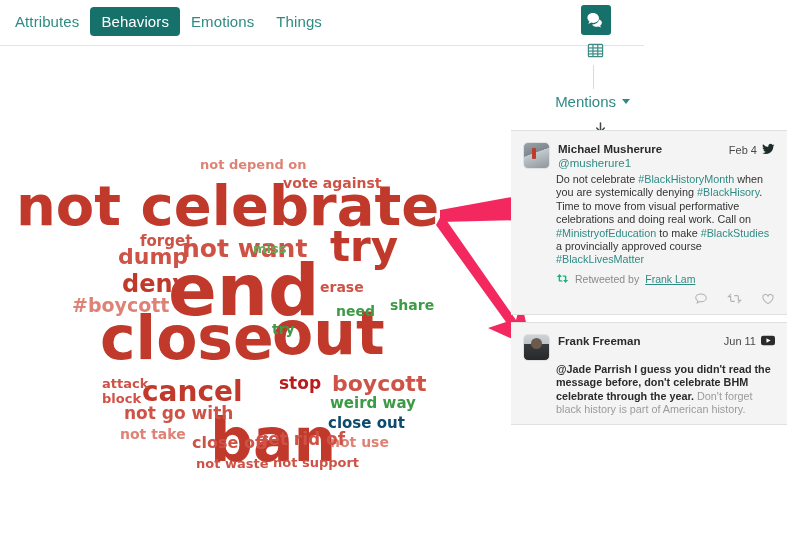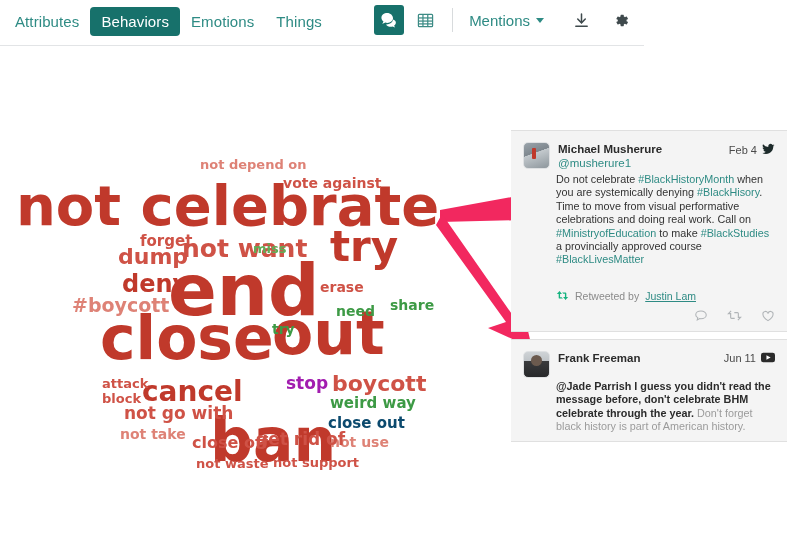--- a/index.html
+++ b/index.html
@@ -16,21 +16,21 @@
     background:#ffffff;
     border-bottom:1px solid #e2e4e6;
     box-sizing:border-box;
   }
   .tabs{position:absolute;left:4px;top:7px;display:flex;align-items:center;}
   .tab{
     font-size:15px;color:#2e8b84;padding:6px 11px;border-radius:4px;
     white-space:nowrap;cursor:pointer;letter-spacing:.1px;
   }
   .tab.active{background:#17716b;color:#ffffff;font-weight:400;}
-  .hdr-right{position:absolute;right:8px;top:5px;display:flex;align-items:center;gap:0px;}
+  .hdr-right{position:absolute;right:8px;top:5px;display:flex;align-items:center;gap:0px;flex-direction:column;}
   .icon-btn{
     width:30px;height:30px;display:flex;align-items:center;justify-content:center;
     border-radius:3px;cursor:pointer;margin-left:6px;color:#3c8b85;
   }
   .icon-btn.active{background:#17716b;color:#fff;}
   .divider-v{width:1px;height:24px;background:#d8dbdd;margin:0 10px 0 12px;}
   .mentions{
     font-size:15px;color:#2e8b84;display:flex;align-items:center;cursor:pointer;
     padding:4px 6px;white-space:nowrap;
   }
@@ -85,21 +85,21 @@
     font-size:11px;color:#4a4a4a;padding-top:1px;
   }
   .tw-body{
     font-size:10.8px;line-height:13.4px;color:#333333;margin-top:3px;
   }
   .tw-body.indent{margin-left:33px;}
   .hash{color:#2e8b84;}
   .muted{color:#9b9b9b;}
   .strongtxt{color:#2b2b2b;font-weight:bold;}
   .rt-line{
-    display:flex;align-items:center;gap:6px;margin-top:23px;margin-left:33px;
+    display:flex;align-items:center;gap:6px;margin-top:6px;margin-left:33px;
     font-size:10.5px;color:#8a8a8a;
   }
   .rt-line .rtname{color:#2e8b84;text-decoration:underline;}
   .tw-actions{
     display:flex;justify-content:flex-end;gap:19px;margin-top:7px;
     color:#b0b4b7;
   }
   .tw-actions span{cursor:pointer;display:inline-flex;}
   svg{display:block;}
 </style>
@@ -166,21 +166,21 @@
     <div class="w" style="left: 118px; top: 126px; font-size: 22px; color: rgb(207, 82, 70);">dump</div>
     <div class="w" style="left: 72px; top: 176px; font-size: 19px; color: rgb(222, 130, 118);">#boycott</div>
     <div class="w" style="left: 140px; top: 114px; font-size: 15px; color: rgb(207, 82, 70);">forget</div>
     <div class="w" style="left: 200px; top: 38px; font-size: 13px; color: rgb(222, 130, 118);">not depend on</div>
     <div class="w" style="left: 283px; top: 56px; font-size: 14px; color: rgb(207, 82, 70);">vote against</div>
     <div class="w" style="left: 253px; top: 122px; font-size: 13px; color: rgb(95, 174, 87);">miss</div>
     <div class="w" style="left: 320px; top: 160px; font-size: 14px; color: rgb(207, 82, 70);">erase</div>
     <div class="w" style="left: 336px; top: 184px; font-size: 14px; color: rgb(61, 154, 69);">need</div>
     <div class="w" style="left: 390px; top: 178px; font-size: 14px; color: rgb(61, 154, 69);">share</div>
     <div class="w" style="left: 272px; top: 202px; font-size: 14px; color: rgb(61, 154, 69);">try</div>
-    <div class="w" style="left: 286px; top: 255px; font-size: 17px; color: #a21caf;">stop</div>
+    <div class="w" style="left: 279px; top: 255px; font-size: 17px; color: #b91c1c;">stop</div>
     <div class="w" style="left: 102px; top: 257px; font-size: 13px; color: rgb(207, 82, 70);">attack</div>
     <div class="w" style="left: 102px; top: 272px; font-size: 13px; color: rgb(207, 82, 70);">block</div>
     <div class="w" style="left: 124px; top: 285px; font-size: 17px; color: rgb(207, 82, 70);">not go with</div>
     <div class="w" style="left: 120px; top: 307px; font-size: 14px; color: rgb(222, 130, 118);">not take</div>
     <div class="w" style="left: 330px; top: 276px; font-size: 15px; color: rgb(61, 154, 69);">weird way</div>
     <div class="w" style="left: 328px; top: 296px; font-size: 15px; color: #0c4a6e;">close out</div>
     <div class="w" style="left: 330px; top: 315px; font-size: 14px; color: rgb(222, 130, 118);">not use</div>
     <div class="w" style="left: 192px; top: 315px; font-size: 16px; color: rgb(207, 82, 70);">close off</div>
     <div class="w" style="left: 256px; top: 311px; font-size: 17px; color: rgb(207, 82, 70);">get rid of</div>
     <div class="w" style="left: 196px; top: 337px; font-size: 13px; color: rgb(207, 82, 70);">not waste</div>
@@ -215,21 +215,21 @@
       </div>
     </div>
     <div class="tw-body indent"><span>Do not celebrate </span><span class="hash">#BlackHistoryMonth</span><span>  when you are systemically denying </span><span class="hash">#BlackHisory</span><span>. Time to move from visual performative celebrations and doing real work. Call on </span><span class="hash">#MinistryofEducation</span><span> to make </span><span class="hash">#BlackStudies</span><span> a provincially approved course </span><span class="hash">#BlackLivesMatter</span></div>
     <div class="rt-line">
       <span>
         <svg width="13" height="11" viewBox="0 0 16 12" fill="#15b37f">
           <path d="M4.4.6L1 4.1h2.3v4.6c0 .6.5 1.1 1.1 1.1h4.1l-1.6-1.7H5V4.1h2.3L4.4.6zM11.6 11.4L15 7.9h-2.3V3.3c0-.6-.5-1.1-1.1-1.1H7.5l1.6 1.7H11v4h-2.3l3.3 3.5z"></path>
         </svg>
       </span>
       <span>Retweeted by</span>
-      <span class="rtname">Justin Lam</span>
+      <span class="rtname">Frank Lam</span>
     </div>
     <div class="tw-actions">
       <span>
         <svg width="14" height="14" viewBox="0 0 16 16" fill="none" stroke="currentColor" stroke-width="1.2">
           <path d="M8 2.2c-3.3 0-6 1.9-6 4.3 0 1.4.9 2.6 2.3 3.4l-.6 2.6 2.8-1.5c.5.1 1 .1 1.5.1 3.3 0 6-1.9 6-4.3S11.3 2.2 8 2.2z"></path>
         </svg>
       </span>
       <span>
         <svg width="15" height="13" viewBox="0 0 16 12" fill="none" stroke="currentColor" stroke-width="1.2">
           <path d="M4.4 1L1.5 4h2.4v4.2c0 .5.4.9.9.9h3.4"></path>

